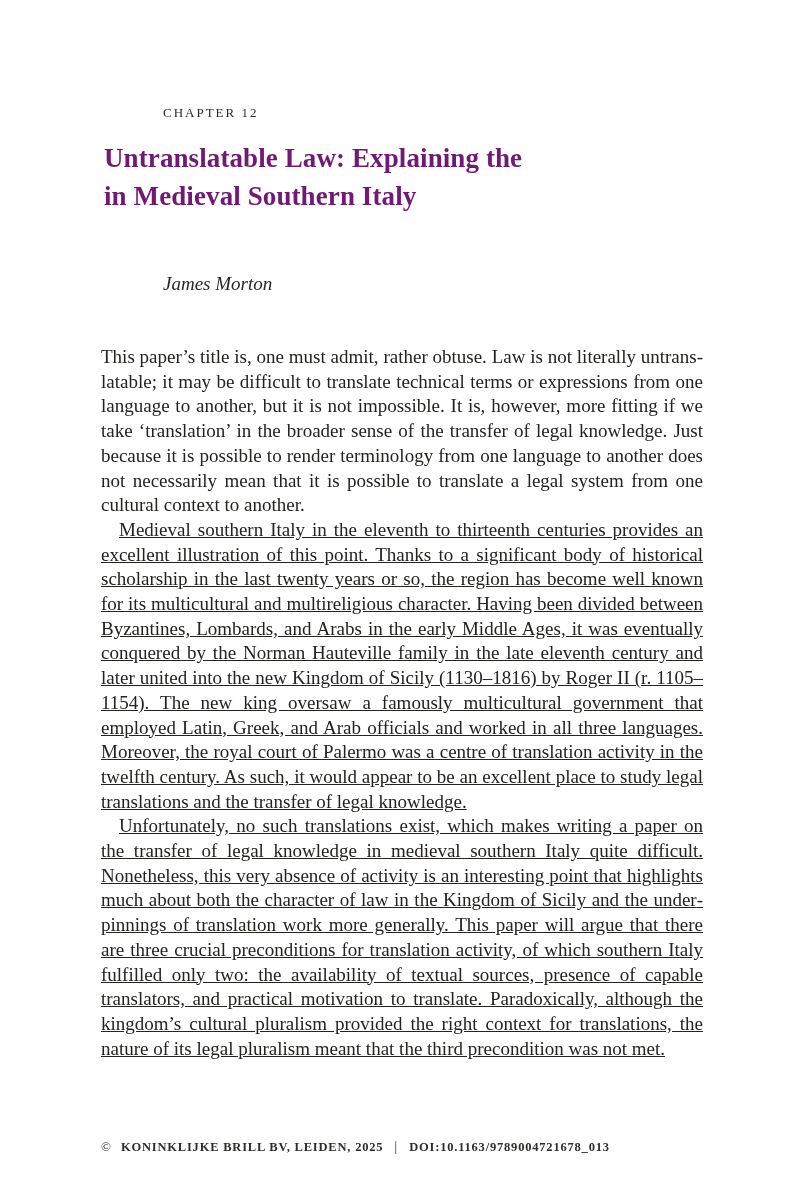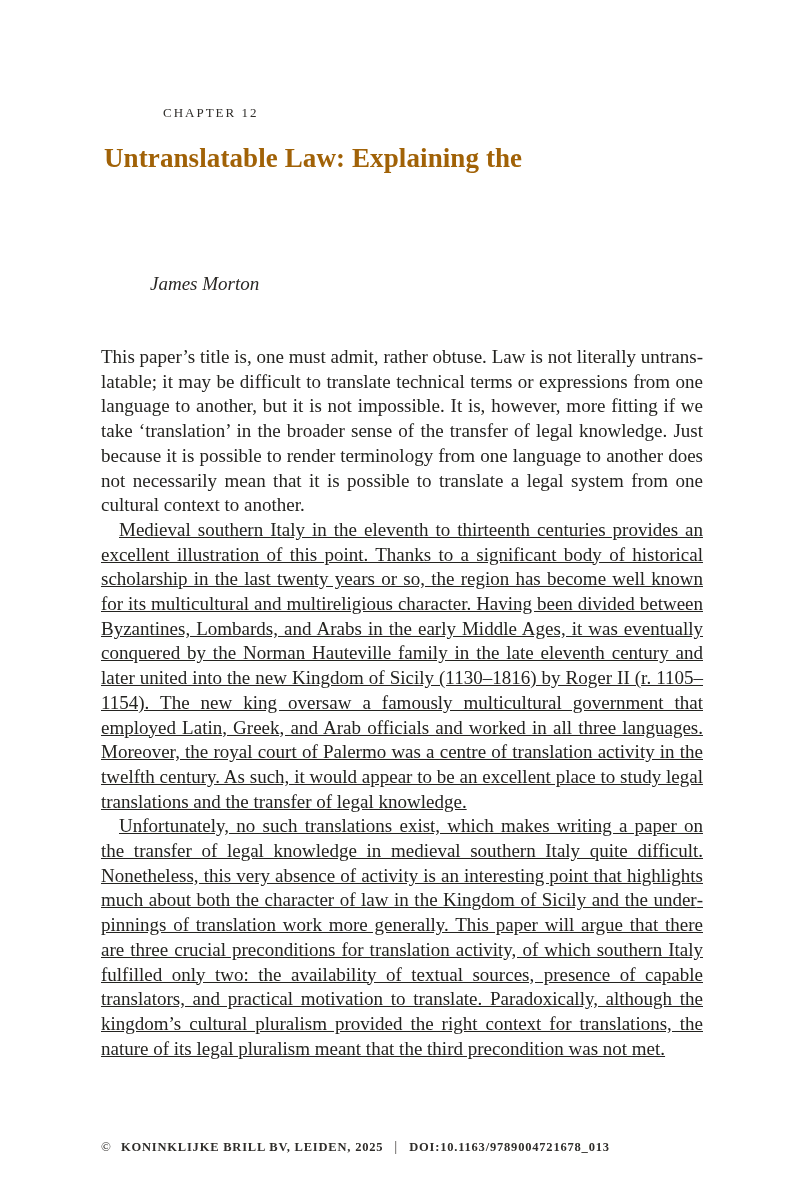--- a/index.html
+++ b/index.html
@@ -23,26 +23,26 @@
     color: #2d2b28;
   }
   .title-block {
     position: absolute;
     left: 104px;
     top: 140px;
     width: 620px;
     font-size: 27px;
     line-height: 37.5px;
     font-weight: 700;
-    color: #a16207;
+    color: #701a75;
     letter-spacing: 0.1px;
   }
   .author {
     position: absolute;
-    left: 150px;
+    left: 163px;
     top: 273px;
     font-size: 19px;
     font-style: italic;
     color: #2a2825;
   }
   .body-text {
     position: absolute;
     left: 101px;
     top: 345px;
     width: 602px;
@@ -80,20 +80,21 @@
 </style>
 </head>
 <body>
 
 <div class="page">
 
   <div class="chapter-label">CHAPTER 12</div>
 
   <h1 class="title-block">
     <div class="title-line">Untranslatable Law: Explaining the</div>
+    <div class="title-line">in Medieval Southern Italy</div>
   </h1>
 
   <div class="author">James Morton</div>
 
   <div class="body-text">
     <p>This paper’s title is, one must admit, rather obtuse. Law is not literally untrans­latable; it may be difficult to translate technical terms or expressions from one language to another, but it is not impossible. It is, however, more fitting if we take ‘translation’ in the broader sense of the transfer of legal knowledge. Just because it is possible to render terminology from one language to another does not necessarily mean that it is possible to translate a legal system from one cultural context to another.</p>
     <p>Medieval southern Italy in the eleventh to thirteenth centuries provides an excellent illustration of this point. Thanks to a significant body of his­torical scholarship in the last twenty years or so, the region has become well known for its multicultural and multireligious character. Having been divided between Byzantines, Lombards, and Arabs in the early Middle Ages, it was eventually conquered by the Norman Hauteville family in the late eleventh century and later united into the new Kingdom of Sicily (1130–1816) by Roger II (r. 1105–1154). The new king oversaw a famously multicultural government that employed Latin, Greek, and Arab officials and worked in all three languages. Moreover, the royal court of Palermo was a centre of translation activity in the twelfth century. As such, it would appear to be an excellent place to study legal translations and the transfer of legal knowledge.</p>
     <p>Unfortunately, no such translations exist, which makes writing a paper on the transfer of legal knowledge in medieval southern Italy quite difficult. Nonetheless, this very absence of activity is an interesting point that highlights much about both the character of law in the Kingdom of Sicily and the under­pinnings of translation work more generally. This paper will argue that there are three crucial preconditions for translation activity, of which southern Italy fulfilled only two: the availability of textual sources, presence of capable trans­lators, and practical motivation to translate. Paradoxically, although the king­dom’s cultural pluralism provided the right context for translations, the nature of its legal pluralism meant that the third precondition was not met.</p>
   </div>
 

